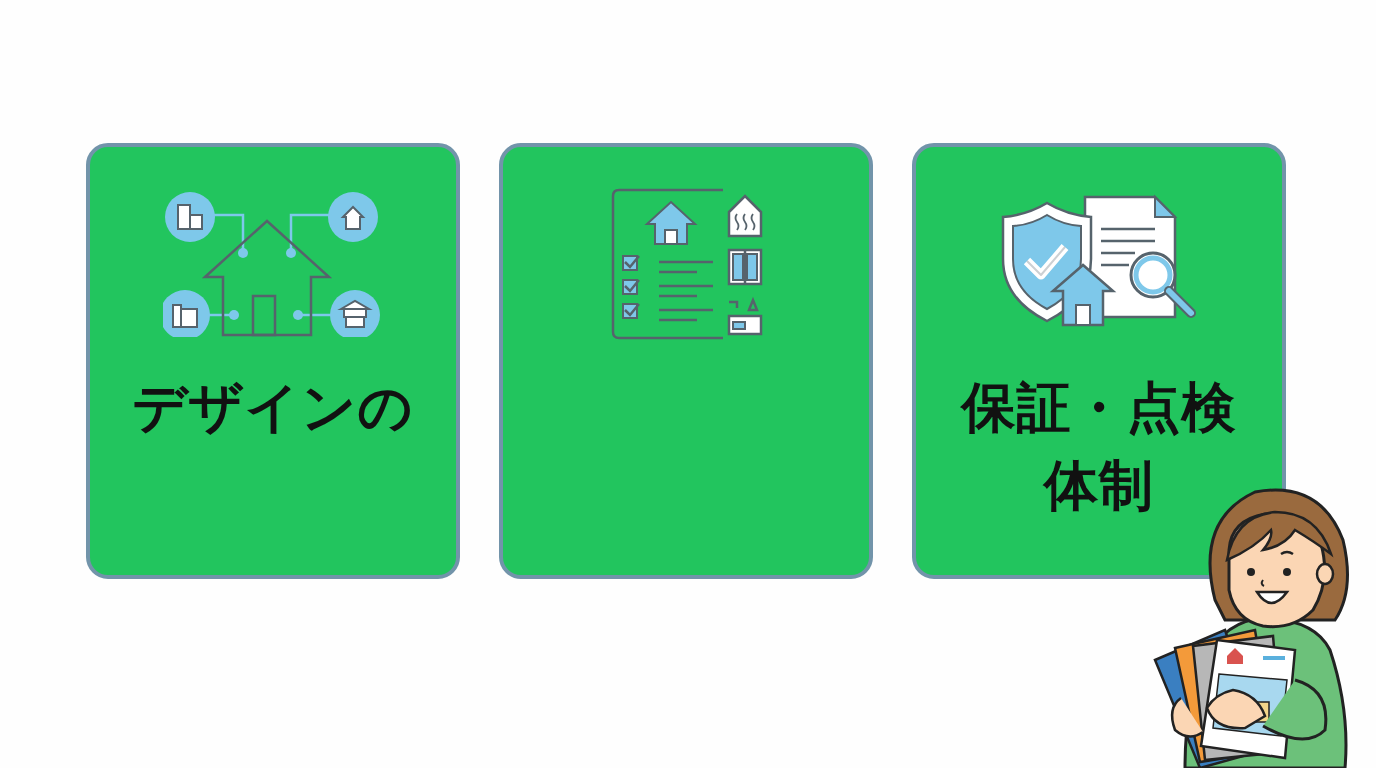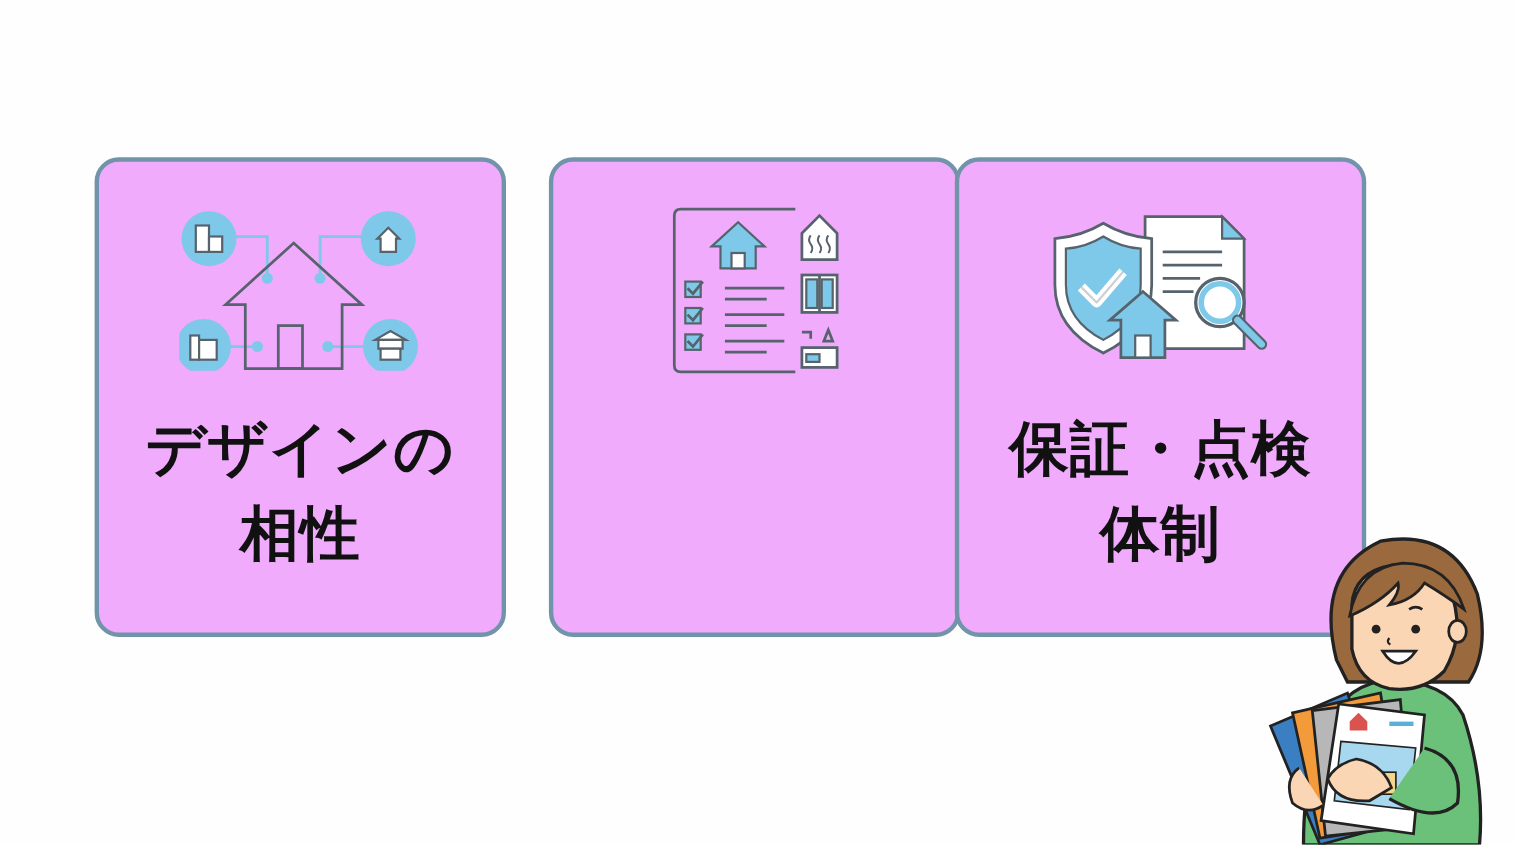--- a/index.html
+++ b/index.html
@@ -4,25 +4,25 @@
 <style>
   html, body { margin: 0; padding: 0; }
   body {
     width: 1376px; height: 768px; overflow: hidden;
     background: #fefefe; position: relative;
     font-family: "DejaVu Sans", "Liberation Sans", sans-serif;
   }
   .card {
     position: absolute; top: 143px; width: 374px; height: 436px;
     box-sizing: border-box; border: 4px solid #7294aa; border-radius: 22px;
-    background: #f0abfc;
+    background: #22c55e;
   }
   .card1 { left: 86px; }
   .card2 { left: 499px; }
-  .card3 { left: 868px; }
+  .card3 { left: 912px; }
   .icon-wrap {
     position: absolute; left: 0; right: 0; top: 30px; height: 170px;
     display: flex; justify-content: center; align-items: center;
   }
   .title {
     position: absolute; left: 0; right: 0; top: 222px;
     text-align: center; font-weight: bold; font-size: 54px; line-height: 78px;
     color: #111; letter-spacing: 1px;
   }
   .title span { display: block; }
@@ -66,21 +66,20 @@
         <rect x="10" y="118" width="8" height="22"></rect>
         <rect x="18" y="122" width="16" height="18"></rect>
         <polygon points="178,122 192,114 206,122"></polygon>
         <rect x="181" y="122" width="22" height="8"></rect>
         <rect x="183" y="130" width="18" height="10"></rect>
       </g>
     </svg>
   </div>
   <div class="title">
     <span>デザインの</span>
-    <span>相性</span>
   </div>
 </div>
 
 <div class="card card2">
   <div class="icon-wrap">
     <svg width="170" height="160" viewBox="0 0 170 160">
       <g stroke="#56636c" stroke-width="2.5" fill="none">
         <path d="M122,8 L18,8 Q12,8 12,14 L12,150 Q12,156 18,156 L122,156"></path>
 
         <line x1="58" y1="80" x2="112" y2="80"></line>

